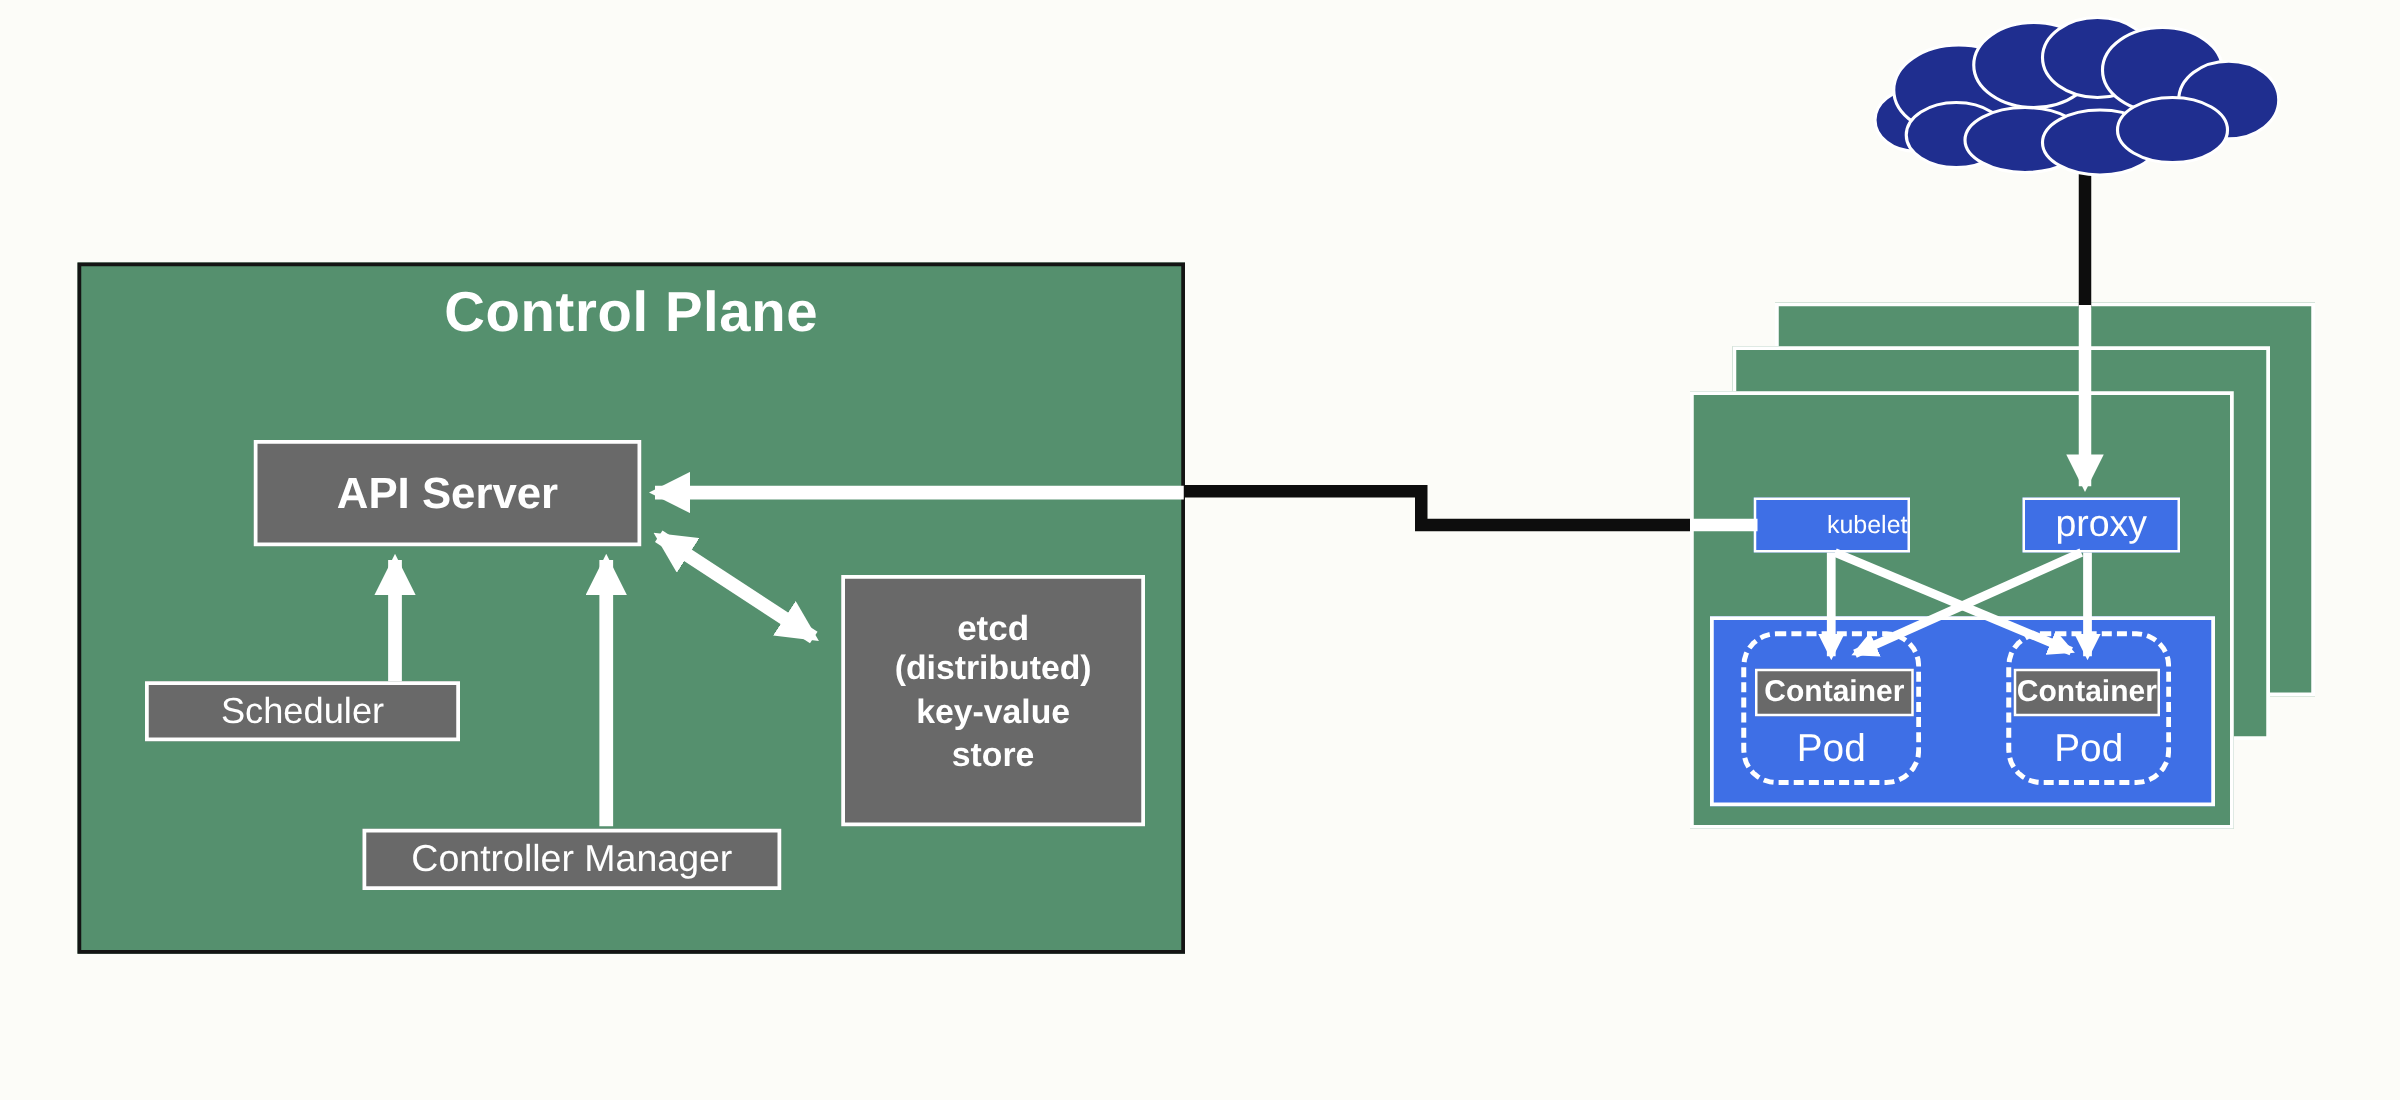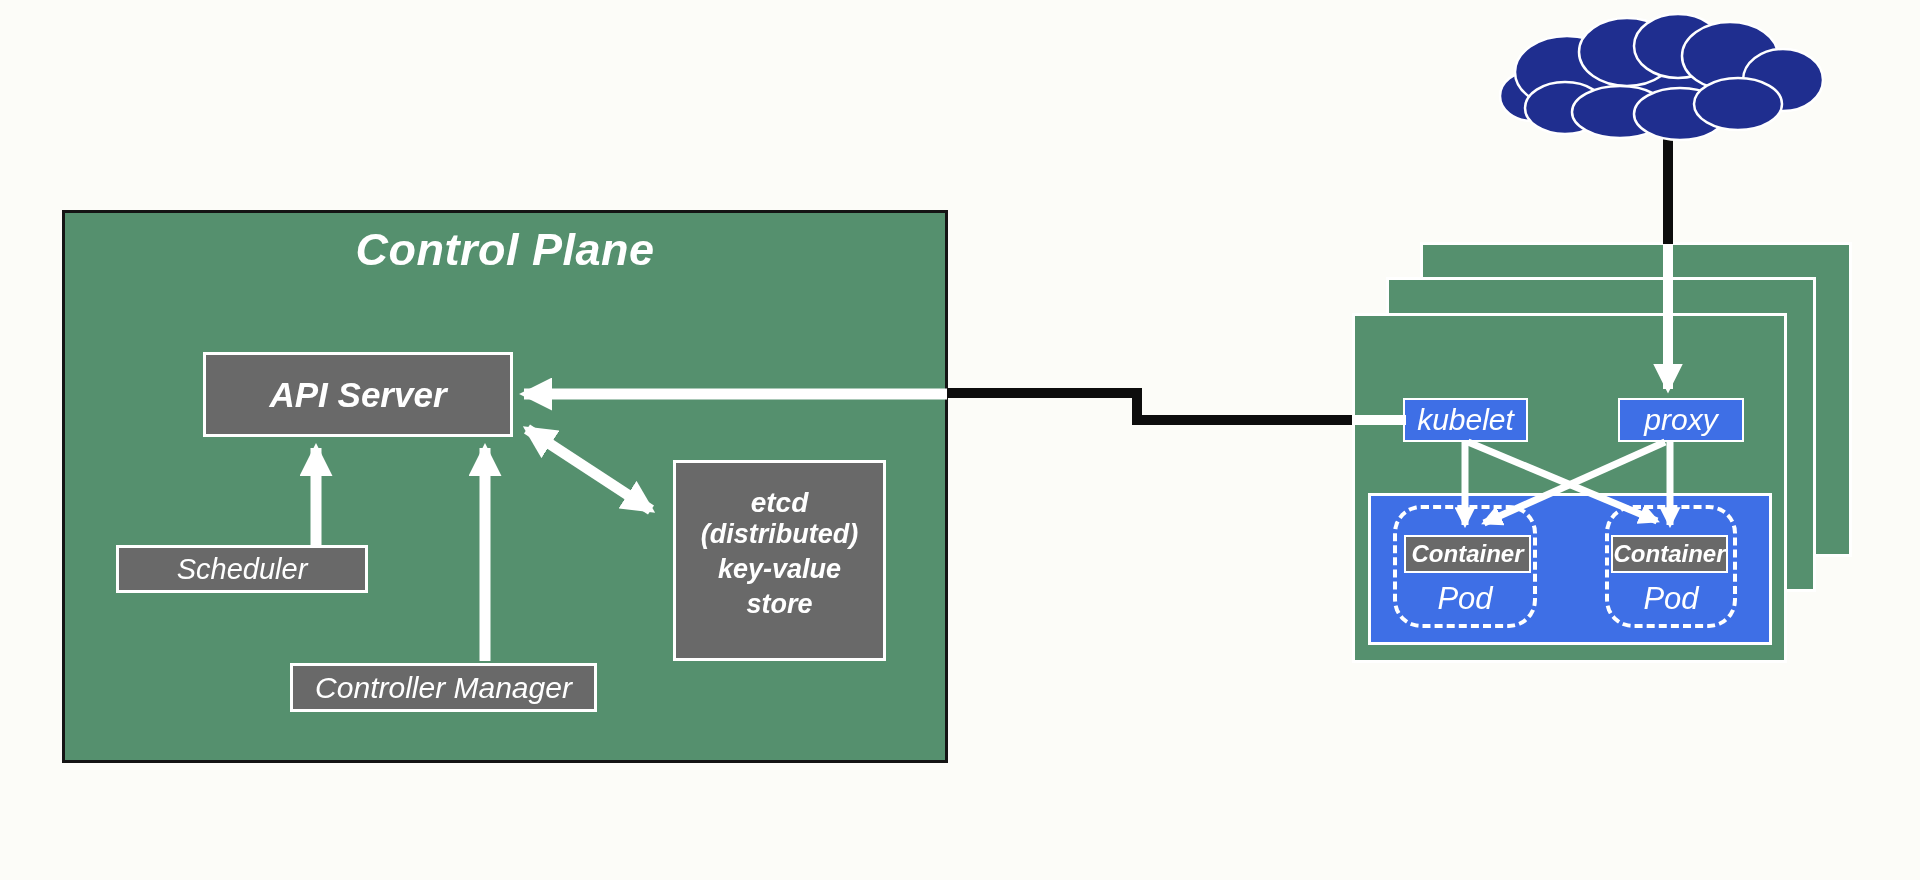--- a/index.html
+++ b/index.html
@@ -1,21 +1,21 @@
 <!DOCTYPE html>
 <html style="--green: #55906e; --gray: #696969; --blue: #3e6fe6; --navy: #1f2e8f; --white: #ffffff; --black: #0d0d0d; --bg: #fcfcf8;"><head>
 <meta charset="utf-8">
 <style>
   :root{
     --green:#55906e; --gray:#696969; --blue:#3e6fe6; --navy:#1f2e8f;
     --white:#ffffff; --black:#0d0d0d; --bg:#fcfcf8;
   }
   html,body{margin:0;padding:0;}
   body{background:var(--bg);font-family:"Liberation Sans", sans-serif;}
-  .canvas{position:relative;width:1920px;height:880px;background:var(--bg);overflow:hidden;font-style:italic;}
+  .canvas{position:relative;width:1920px;height:880px;background:var(--bg);overflow:hidden;}
   .abs{position:absolute;box-sizing:border-box;}
   .green-box{background:var(--green);border:3px solid var(--white);}
   .cp-box{background:var(--green);border:3px solid #141414;}
   .gray-box{background:var(--gray);border:3px solid var(--white);color:var(--white);
             display:flex;align-items:center;justify-content:center;text-align:center;}
   .blue-box{background:var(--blue);border:2px solid var(--white);color:var(--white);
             display:flex;align-items:center;justify-content:center;text-align:center;}
   .big-title{color:var(--white);font-weight:bold;font-size:45px;text-align:center;letter-spacing:0.5px;}
   .dashed-pod{border:4px dashed var(--white);border-radius:28px;background:transparent;}
   .pod-label{color:var(--white);font-size:31px;text-align:center;}
@@ -32,39 +32,39 @@
   <div class="abs big-title" style="left:62px;top:224px;width:886px;">Control Plane</div>
 
   <div class="abs gray-box" style="left:203px;top:352px;width:310px;height:85px;font-weight:bold;font-size:35px;">
     <span>API Server</span>
   </div>
 
   <div class="abs gray-box" style="left:116px;top:545px;width:252px;height:48px;font-size:29px;">
     <span>Scheduler</span>
   </div>
 
-  <div class="abs gray-box" style="left:290px;top:663px;width:307px;height:49px;font-size:30px;">
+  <div class="abs gray-box" style="left:290px;top:663px;width:335px;height:49px;font-size:30px;">
     <span>Controller Manager</span>
   </div>
 
-  <div class="abs gray-box" style="left:673px;top:460px;width:213px;height:201px;flex-direction:column;justify-content:flex-start;">
+  <div class="abs gray-box" style="left:673px;top:460px;width:243px;height:201px;flex-direction:column;justify-content:flex-start;">
     <div class="etcd-title">etcd</div>
     <div class="etcd-lines">
       <div>(distributed)</div>
       <div>key-value</div>
       <div>store</div>
     </div>
   </div>
 
   <div class="abs green-box" style="left:1420px;top:242px;width:432px;height:315px;"></div>
   <div class="abs green-box" style="left:1386px;top:277px;width:430px;height:315px;"></div>
   <div class="abs green-box" style="left:1352px;top:313px;width:435px;height:350px;"></div>
 
 
-  <div class="abs blue-box" style="left:1403px;top:398px;width:125px;height:44px;font-size:30px;">
+  <div class="abs blue-box" style="left:1403px;top:398px;width:125px;height:44px;font-size:20px;justify-content:flex-end;">
     <span>kubelet</span>
   </div>
 
   <div class="abs blue-box" style="left:1618px;top:398px;width:126px;height:44px;font-size:30px;">
     <span>proxy</span>
   </div>
 
   <div class="abs blue-box" style="left:1368px;top:493px;width:404px;height:152px;border-width:3px;"></div>
 
   <div class="abs dashed-pod" style="left:1393px;top:505px;width:144px;height:123px;"></div>

